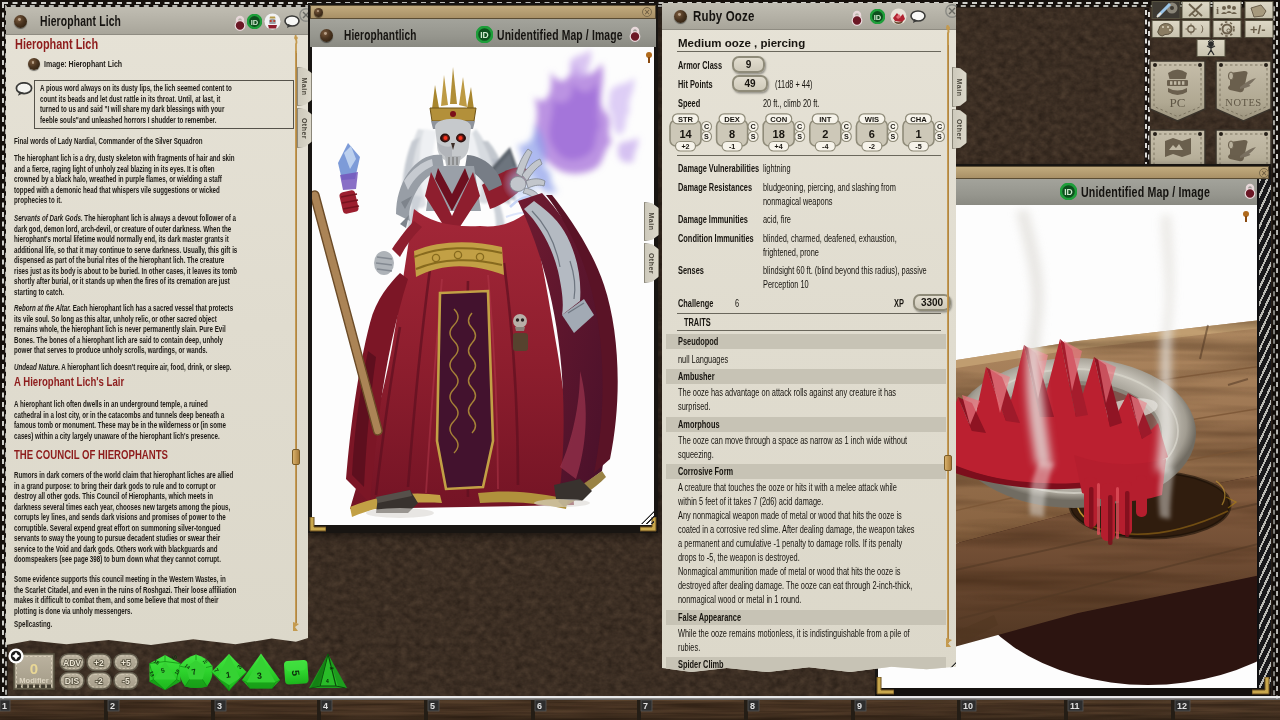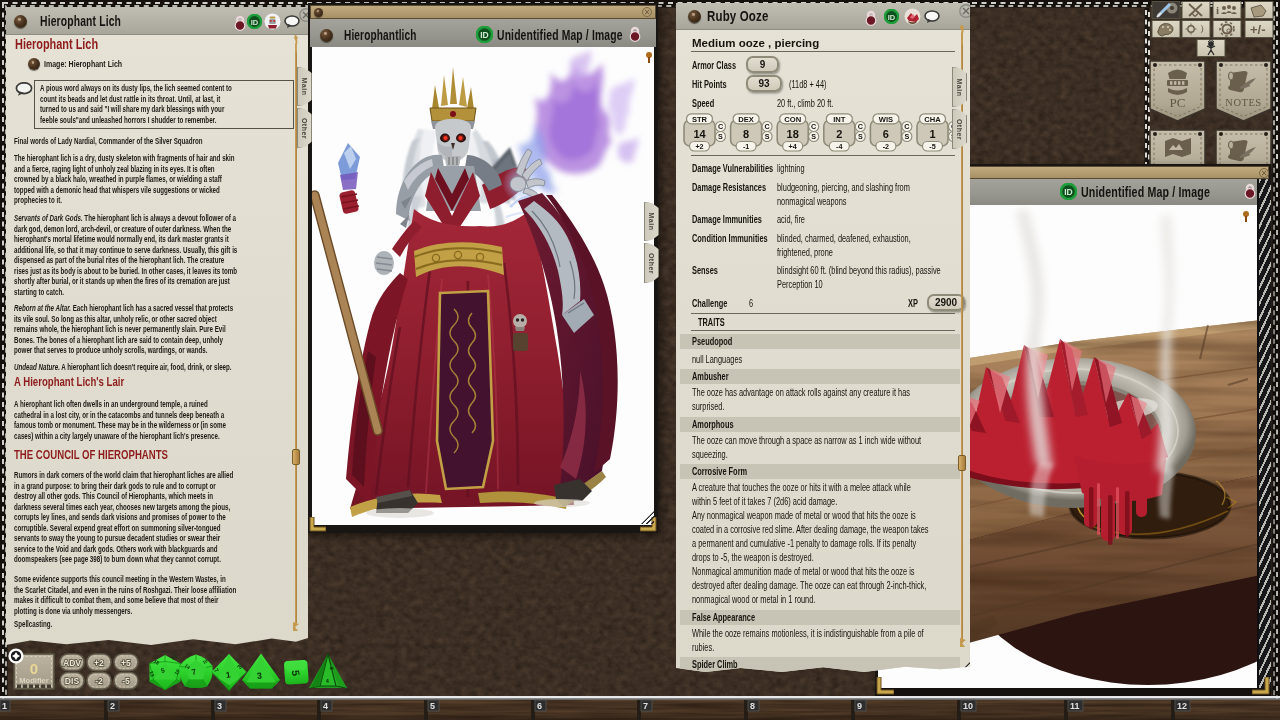--- a/index.html
+++ b/index.html
@@ -649,21 +649,21 @@
 <div class="abs red" style="left:8px;top:368px;font-size:12px;font-weight:bold;transform:scaleX(.8);transform-origin:0 0;white-space:nowrap;">A Hierophant Lich's Lair</div>
 <div class="txt" style="left:8px;top:392px;">A hierophant lich often dwells in an underground temple, a ruined<br>cathedral in a lost city, or in the catacombs and tunnels deep beneath a<br>famous tomb or monument. These may be in the wilderness or (in some<br>cases) within a city largely unaware of the hierophant lich's presence.</div>
 <div class="abs red" style="left:8px;top:441px;font-size:12px;font-weight:bold;transform:scaleX(.8);transform-origin:0 0;white-space:nowrap;">THE COUNCIL OF HIEROPHANTS</div>
 <div class="txt" style="left:8px;top:463px;">Rumors in dark corners of the world claim that hierophant liches are allied<br>in a grand purpose: to bring their dark gods to rule and to corrupt or<br>destroy all other gods. This Council of Hierophants, which meets in<br>darkness several times each year, chooses new targets among the pious,<br>corrupts ley lines, and sends dark visions and promises of power to the<br>corruptible. Several expend great effort on summoning silver-tongued<br>servants to sway the young to pursue decadent studies or swear their<br>service to the Void and dark gods. Others work with blackguards and<br>doomspeakers (see page 398) to burn down what they cannot corrupt.</div>
 <div class="txt" style="left:8px;top:567px;">Some evidence supports this council meeting in the Western Wastes, in<br>the Scarlet Citadel, and even in the ruins of Roshgazi. Their loose affiliation<br>makes it difficult to combat them, and some believe that most of their<br>plotting is done via unholy messengers.</div>
 <div class="txt" style="left:8px;top:612px;">Spellcasting.</div>
         </div>
     </div>
   </div>
   <div id="rubywin" class="abs" style="left:662px;top:3px;width:294px;height:669px;">
-      <div class="abs parch" style="left:0;top:0;width:294px;height:669px;box-shadow:2px 2px 6px rgba(0,0,0,.5);clip-path:polygon(0 0,100% 0,100% 99.2%,90% 99.6%,78% 99.2%,64% 100%,50% 99.3%,36% 100%,22% 99.4%,10% 100%,0 99.4%);margin-left:14px;">
+      <div class="abs parch" style="left:0;top:0;width:294px;height:669px;box-shadow:2px 2px 6px rgba(0,0,0,.5);clip-path:polygon(0 0,100% 0,100% 99.2%,90% 99.6%,78% 99.2%,64% 100%,50% 99.3%,36% 100%,22% 99.4%,10% 100%,0 99.4%);">
 <div class="tbar abs" style="left:0;top:0;width:294px;height:27px;"></div>
 <div class="knob" style="left:12px;top:7px;width:13px;height:13px;"></div>
 <div class="abs ttl" style="left:31px;top:5px;font-size:14px;transform:scaleX(.82);transform-origin:0 0;">Ruby Ooze</div>
 <div class="abs" style="left:188px;top:7px;">
           <svg width="14" height="16">
             <path d="M4 7 V5 a3 3 0 0 1 6 0 V7" fill="none" stroke="#e8d8da" stroke-width="2.4"></path>
             <circle cx="7" cy="10.5" r="4.8" fill="#6b1725" stroke="#e8d8da" stroke-width="1.2"></circle>
           </svg>
         </div>
 <div class="abs" style="left:208px;top:6px;">
@@ -690,21 +690,21 @@
           <svg width="14" height="14">
             <circle cx="7" cy="7" r="6.2" fill="none" stroke="#8a8a84" stroke-width="1.4"></circle>
             <path d="M4 4 L10 10 M10 4 L4 10" stroke="#6a6a64" stroke-width="1.4"></path>
           </svg>
         </div>
 <div class="abs" style="left:16px;top:34px;font-size:11.5px;font-weight:bold;color:#17140f;white-space:nowrap;">Medium ooze , piercing</div>
 <div class="abs" style="left:15px;top:48px;width:264px;height:1.4px;background:#6a675c;"></div>
 <div class="abs" style="left:16px;top:57px;font-size:10px;font-weight:bold;color:#17140f;transform:scaleX(.74);transform-origin:0 0;white-space:nowrap;">Armor Class</div>
 <div class="statbox" style="left:70px;top:52.5px;width:33px;height:17px;font-size:10px;line-height:14px;">9</div>
 <div class="abs" style="left:16px;top:76px;font-size:10px;font-weight:bold;color:#17140f;transform:scaleX(.74);transform-origin:0 0;white-space:nowrap;">Hit Points</div>
-<div class="statbox" style="left:70px;top:71.5px;width:36px;height:17px;font-size:10px;line-height:14px;">93</div>
+<div class="statbox" style="left:70px;top:71.5px;width:36px;height:17px;font-size:10px;line-height:14px;">49</div>
 <div class="abs" style="left:113px;top:76px;font-size:10px;font-weight:normal;color:#17140f;transform:scaleX(.74);transform-origin:0 0;white-space:nowrap;">(11d8 + 44)</div>
 <div class="abs" style="left:16px;top:95px;font-size:10px;font-weight:bold;color:#17140f;transform:scaleX(.74);transform-origin:0 0;white-space:nowrap;">Speed</div>
 <div class="abs" style="left:101px;top:95px;font-size:10px;font-weight:normal;color:#17140f;transform:scaleX(.74);transform-origin:0 0;white-space:nowrap;">20 ft., climb 20 ft.</div>
 <svg width="288" height="40" style="position:absolute;left:0;top:110px;">
           <rect x="8.0" y="7" width="31" height="26" rx="6" fill="#cdc8b8" stroke="#8f8b79" stroke-width="1.6"></rect>
           <rect x="10.5" y="0.8" width="26" height="10" rx="5" fill="#f6f3ea" stroke="#8f8b79" stroke-width="1.2"></rect>
           <text x="23.5" y="8.6" text-anchor="middle" font-size="7.6" font-weight="bold" fill="#17140f" font-family="Liberation Sans,sans-serif">STR</text>
           <text x="23.5" y="24.5" text-anchor="middle" font-size="11" font-weight="bold" fill="#17140f" font-family="Liberation Sans,sans-serif">14</text>
           <rect x="13.5" y="28.5" width="20" height="9.5" rx="4.7" fill="#f6f3ea" stroke="#8f8b79" stroke-width="1.2"></rect>
           <text x="23.5" y="36" text-anchor="middle" font-size="7.2" font-weight="bold" fill="#17140f" font-family="Liberation Sans,sans-serif">+2</text>
@@ -773,21 +773,21 @@
 <div class="abs" style="left:101px;top:211px;font-size:10px;font-weight:normal;color:#17140f;transform:scaleX(.74);transform-origin:0 0;white-space:nowrap;">acid, fire</div>
 <div class="abs" style="left:16px;top:230px;font-size:10px;font-weight:bold;color:#17140f;transform:scaleX(.74);transform-origin:0 0;white-space:nowrap;">Condition Immunities</div>
 <div class="abs" style="left:101px;top:230px;font-size:10px;font-weight:normal;color:#17140f;transform:scaleX(.74);transform-origin:0 0;white-space:nowrap;">blinded, charmed, deafened, exhaustion,</div>
 <div class="abs" style="left:101px;top:244px;font-size:10px;font-weight:normal;color:#17140f;transform:scaleX(.74);transform-origin:0 0;white-space:nowrap;">frightened, prone</div>
 <div class="abs" style="left:16px;top:262px;font-size:10px;font-weight:bold;color:#17140f;transform:scaleX(.74);transform-origin:0 0;white-space:nowrap;">Senses</div>
 <div class="abs" style="left:101px;top:262px;font-size:10px;font-weight:normal;color:#17140f;transform:scaleX(.74);transform-origin:0 0;white-space:nowrap;">blindsight 60 ft. (blind beyond this radius), passive</div>
 <div class="abs" style="left:101px;top:276px;font-size:10px;font-weight:normal;color:#17140f;transform:scaleX(.74);transform-origin:0 0;white-space:nowrap;">Perception 10</div>
 <div class="abs" style="left:16px;top:295px;font-size:10px;font-weight:bold;color:#17140f;transform:scaleX(.74);transform-origin:0 0;white-space:nowrap;">Challenge</div>
 <div class="abs" style="left:73px;top:295px;font-size:10px;font-weight:normal;color:#17140f;transform:scaleX(.74);transform-origin:0 0;white-space:nowrap;">6</div>
 <div class="abs" style="left:232px;top:295px;font-size:10px;font-weight:bold;color:#17140f;transform:scaleX(.74);transform-origin:0 0;white-space:nowrap;">XP</div>
-<div class="statbox" style="left:251px;top:290.5px;width:38px;height:17px;font-size:10px;line-height:14px;">2900</div>
+<div class="statbox" style="left:251px;top:290.5px;width:38px;height:17px;font-size:10px;line-height:14px;">3300</div>
 <div class="abs" style="left:15px;top:310px;width:264px;height:1.2px;background:#6a675c;"></div>
 <div class="abs" style="left:22px;top:314px;font-size:10px;font-weight:bold;color:#17140f;transform:scaleX(.74);transform-origin:0 0;white-space:nowrap;">TRAITS</div>
 <div class="abs" style="left:15px;top:327px;width:264px;height:1.2px;background:#6a675c;"></div>
 <div class="gbar" style="top:331px;"></div>
         <div class="abs" style="left:16px;top:332.5px;font-size:10px;font-weight:bold;color:#17140f;transform:scaleX(.74);transform-origin:0 0;white-space:nowrap;">Pseudopod</div>
 <div class="abs" style="left:16px;top:351px;font-size:10px;font-weight:normal;color:#17140f;transform:scaleX(.74);transform-origin:0 0;white-space:nowrap;">null Languages</div>
 <div class="gbar" style="top:366px;"></div>
         <div class="abs" style="left:16px;top:367.5px;font-size:10px;font-weight:bold;color:#17140f;transform:scaleX(.74);transform-origin:0 0;white-space:nowrap;">Ambusher</div>
 <div class="abs" style="left:16px;top:383px;font-size:10px;font-weight:normal;color:#17140f;line-height:14px;transform:scaleX(.74);transform-origin:0 0;white-space:nowrap;">The ooze has advantage on attack rolls against any creature it has<br>surprised.</div>
 <div class="gbar" style="top:414px;"></div>

